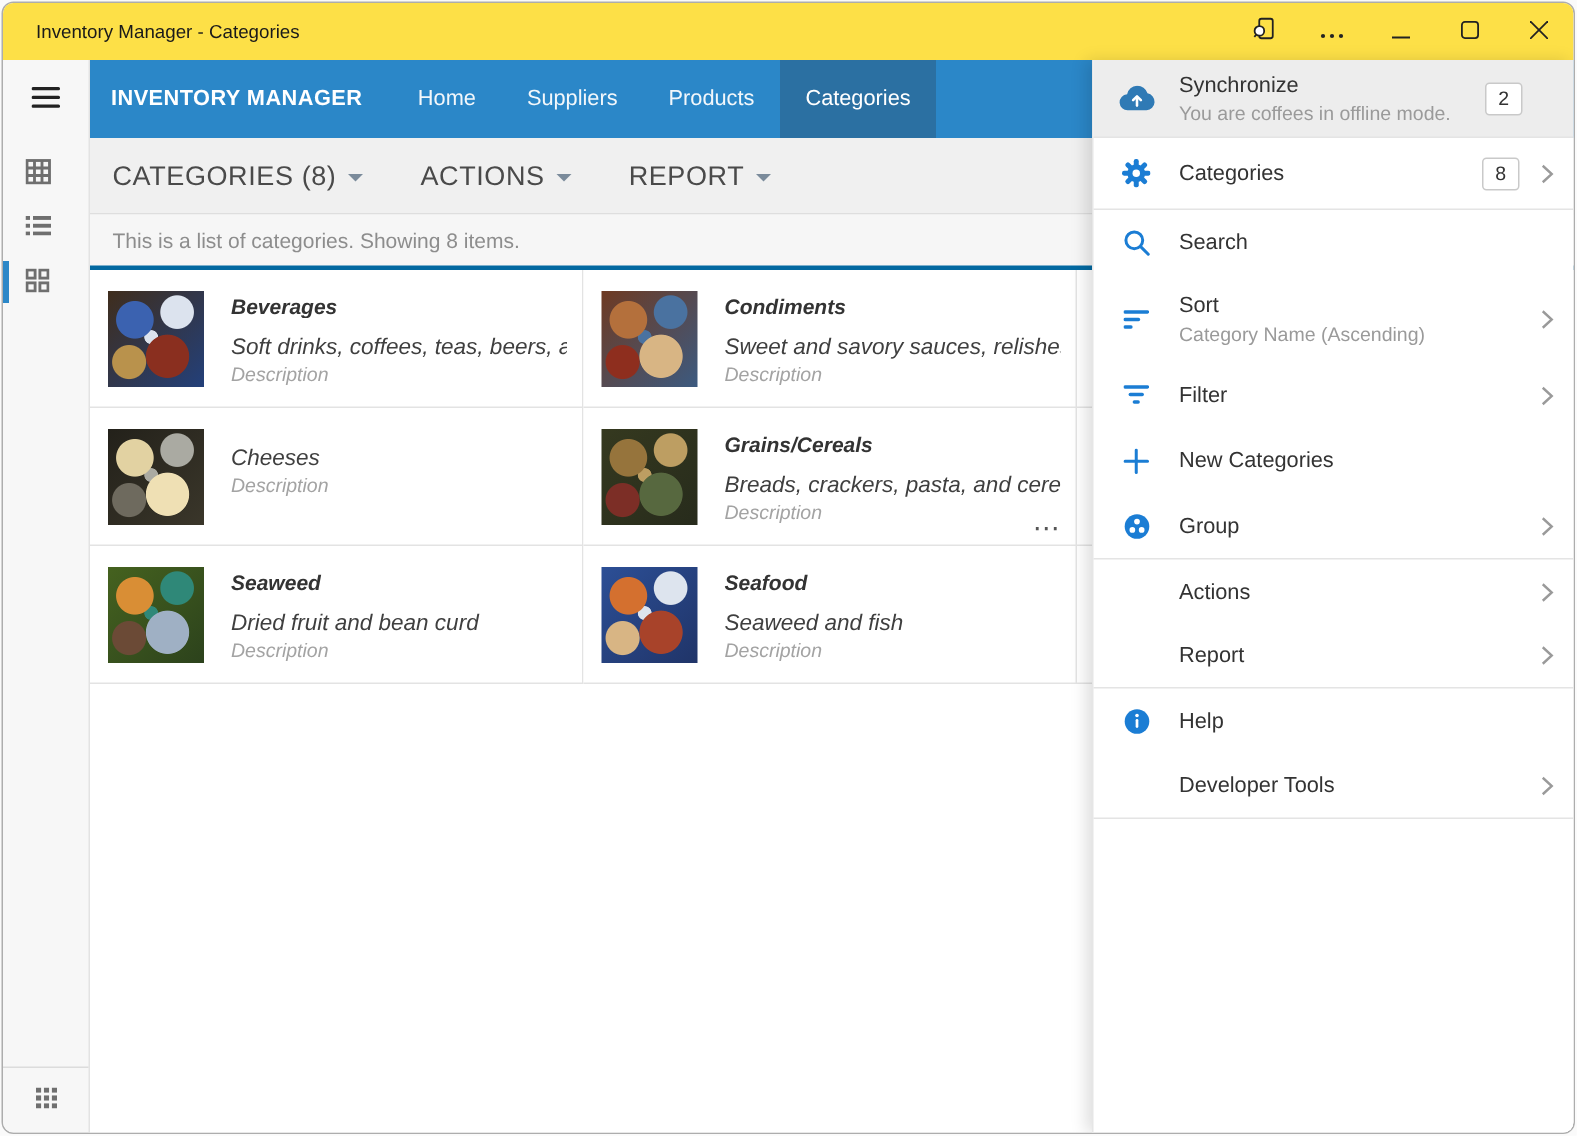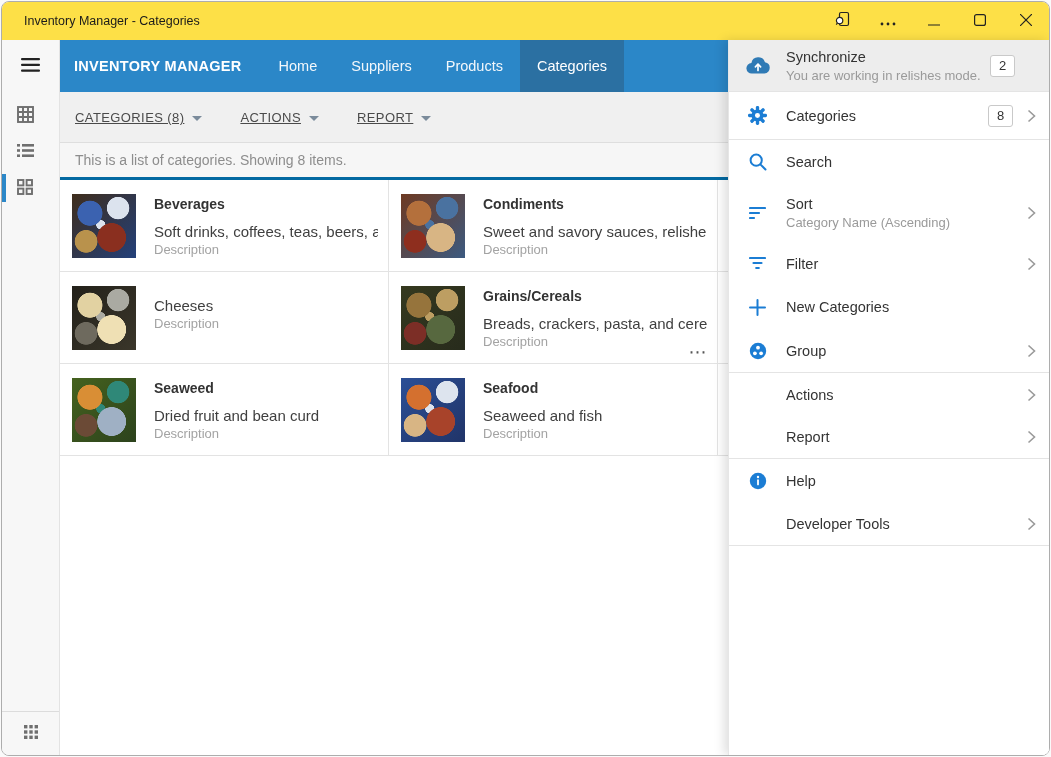--- a/index.html
+++ b/index.html
@@ -27,27 +27,27 @@
   .sidebar-bottom{position:absolute; left:0; right:0; bottom:0; border-top:1px solid #dcdcdc; height:44px; display:flex; align-items:center; justify-content:center;}
 
   
   .content{flex:1; display:flex; flex-direction:column; background:#fff; min-width:0;}
   .navbar{height:52px; background:var(--navbar); display:flex; align-items:stretch; color:#fff; flex:0 0 52px;}
   .brand{display:flex; align-items:center; padding:0 20px 0 14px; font-weight:bold; font-size:14.5px; letter-spacing:.3px;}
   .nav-tab{display:flex; align-items:center; padding:16px 17px; font-size:14.5px; color:#f2f7fb;}
   .nav-tab.active{background:var(--navbar-active); color:#fff;}
 
   .toolbar{height:51px; flex:0 0 51px; background:#f0f0f0; border-bottom:1px solid #dedede; display:flex; align-items:center; padding-left:15px; gap:38px;}
-  .tb-menu{display:flex; align-items:center; font-size:13px; color:#4a4a4a; letter-spacing:.4px;text-decoration:underline;}
+  .tb-menu{display:flex; align-items:center; font-size:18px; color:#4a4a4a; letter-spacing:.4px;}
   .caret{width:0; height:0; border-left:5px solid transparent; border-right:5px solid transparent; border-top:5px solid #7b8b9b; margin-left:8px; margin-top:2px;}
 
   .infobar{height:37px; flex:0 0 37px; background:#f6f6f6; border-bottom:3px solid #0369a1; display:flex; align-items:center; padding-left:15px; font-size:14px; color:#8d8d8d;}
 
   .cardgrid{flex:1; display:grid; grid-template-columns:329px 329px 329px; grid-auto-rows:92px; align-content:start; background:#fff;}
-  .card{position:relative; border-right:1px solid #e3e3e3; border-bottom:1px solid #e3e3e3; display:flex; padding:14px 10px 0 12px; background:#fff; overflow:hidden;}
+  .card{position:relative; border-right:1px solid #e3e3e3; border-bottom:1px solid #e3e3e3; display:flex; padding:14px 10px 0 12px; background:#fff; overflow:hidden;font-style:italic;}
   .card.empty{padding:0;}
   .photo{width:64px; height:64px; flex:0 0 64px; margin-right:18px; background:#888;}
   .card-text{flex:1; min-width:0;}
   .card-title{font-size:14px; font-weight:bold; color:#333; margin-top:2px; white-space:nowrap; overflow:hidden;}
   .card-desc{font-size:15px; color:#3f3f3f; margin-top:11px; white-space:nowrap; overflow:hidden;}
   .card-field{font-size:13px; color:#a3a3a3; margin-top:2px;}
   .card-more{position:absolute; right:8px; bottom:2px; width:22px; height:16px; border:none; background:transparent; color:#555;}
   .card-more::before{content:"⋯"; font-size:18px; line-height:12px; letter-spacing:1px;}
 
   
@@ -278,21 +278,21 @@
           <svg width="24" height="17" viewBox="0 0 24 17">
             <path d="M6 16.5a5.3 5.3 0 0 1-.6-10.6A7 7 0 0 1 19 5.2a5.7 5.7 0 0 1-.6 11.3z" fill="#2F7AB5"></path>
             <g stroke="#fff" stroke-width="1.7" fill="none" stroke-linecap="round" stroke-linejoin="round">
               <line x1="12" y1="13.4" x2="12" y2="7.6"></line>
                 <polyline points="9.4,9.8 12,7.2 14.6,9.8"></polyline>
             </g>
           </svg>
         </span>
         <span class="p-text">
           <span class="p-label">Synchronize</span>
-          <span class="p-sub">You are working in relishes mode.</span>
+          <span class="p-sub">You are coffees in offline mode.</span>
         </span>
         <span class="badge lone">2</span>
       </div>
 
       <div class="p-item cat sep">
         <span class="p-icon">
           <svg width="19" height="19" viewBox="0 0 16 16">
             <g fill="#1B7DD4">
               <rect x="6.6" y="0" width="2.8" height="16" rx="1.2"></rect>
               <rect x="6.6" y="0" width="2.8" height="16" rx="1.2" transform="rotate(45 8 8)"></rect>

